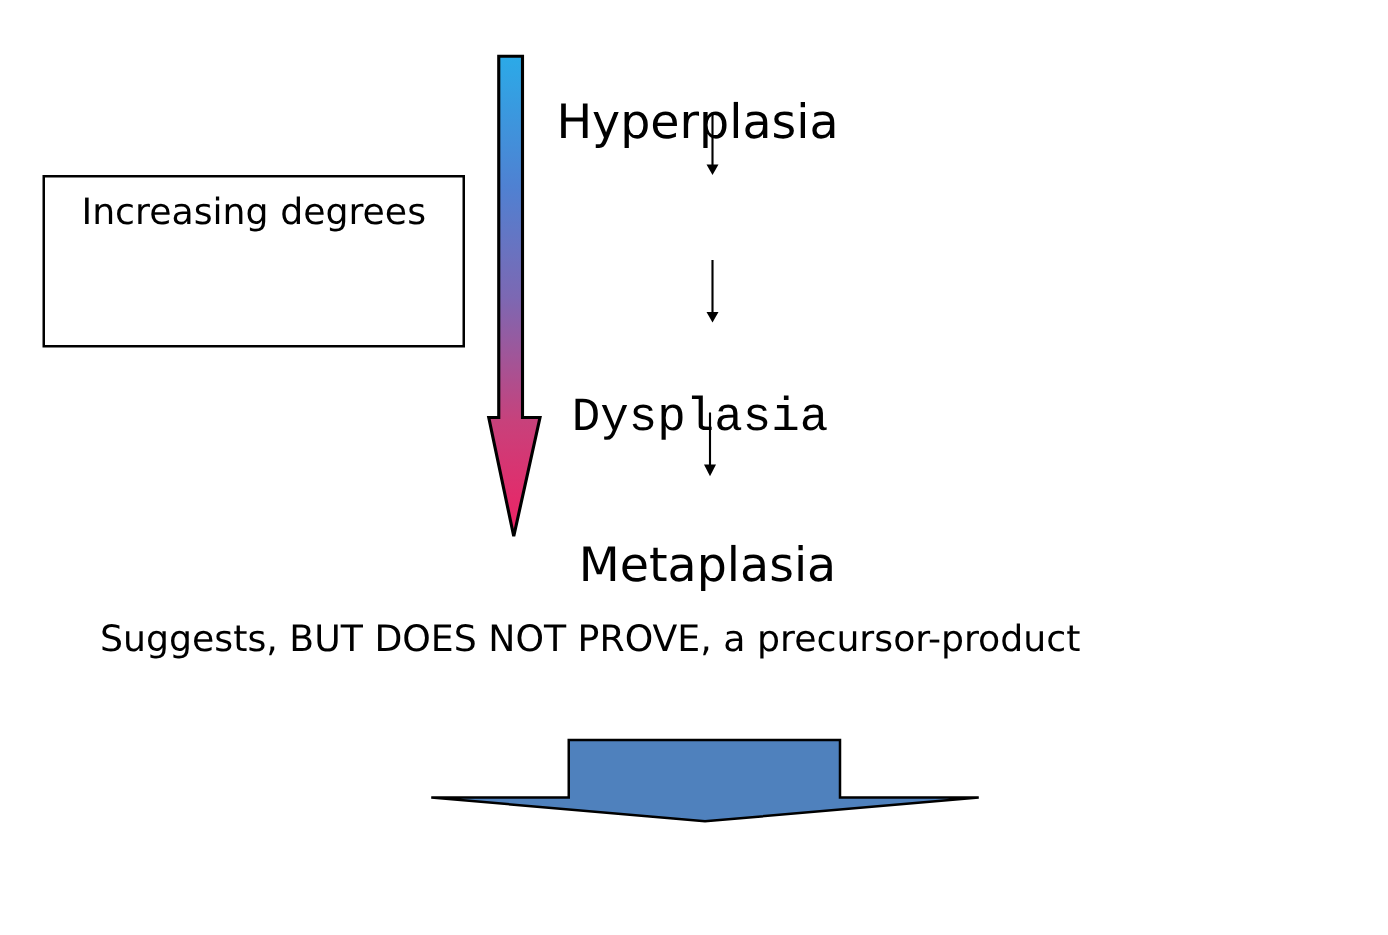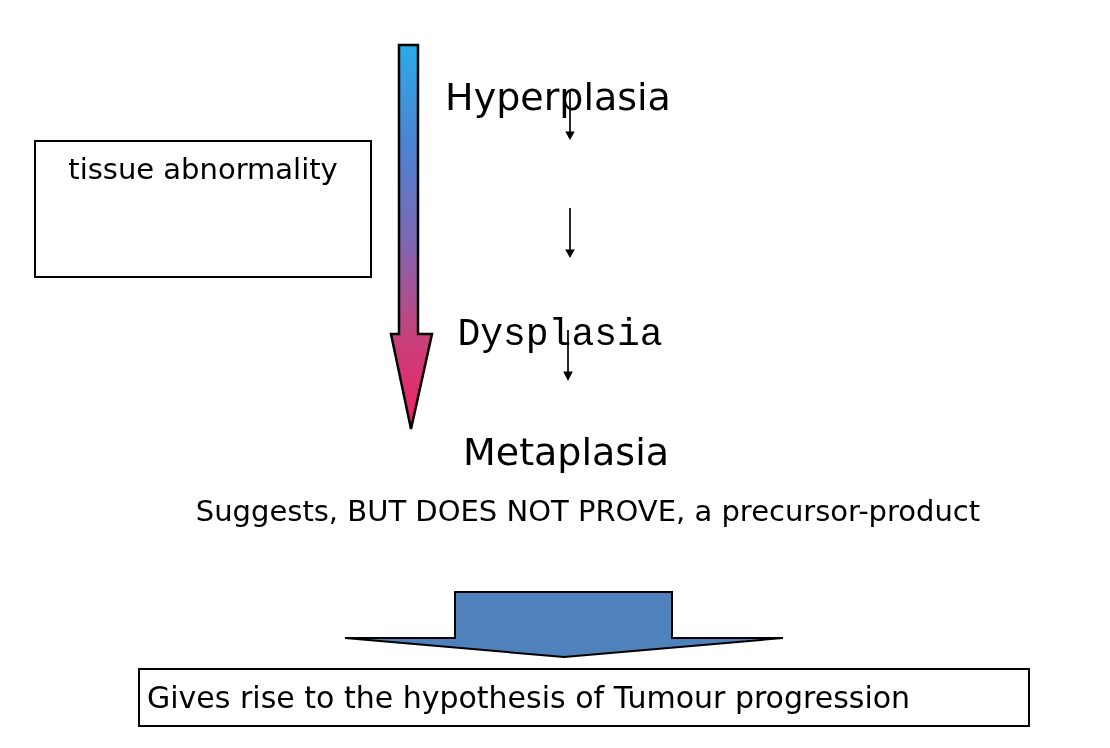--- a/index.html
+++ b/index.html
@@ -53,21 +53,20 @@
     color: #000;
     padding-top: 6px;
     z-index: 2;
   }
 
   .note {
     position: absolute;
     left: 80px;
     top: 492px;
     width: 1016px;
-    text-align: center;
     font-size: 29px;
     line-height: 39px;
     color: #000;
     z-index: 2;
   }
 
   .conclusion-box {
     position: absolute;
     left: 138px;
     top: 668px;
@@ -119,24 +118,21 @@
     </g>
 
     <polygon points="455,592 672,592 672,638 783,638 564,657 345,638 455,638" stroke="#000" stroke-width="2" stroke-linejoin="miter" fill="#4F81BD"></polygon>
   </svg>
 
   <div class="stage-label stage-hyperplasia">Hyperplasia</div>
   <div class="stage-label stage-dysplasia">Dysplasia</div>
   <div class="stage-label stage-neoplasia">Metaplasia</div>
 
   <div class="side-box">
-    <div>tissue abnormality</div>
+    <div>Increasing degrees</div>
   </div>
 
   <div class="note">
     <div>Suggests, BUT DOES NOT PROVE, a precursor-product</div>
   </div>
 
-  <div class="conclusion-box">
-    <span>Gives rise to the hypothesis of Tumour progression</span>
-  </div>
 
 </div>
 
 </body></html>

